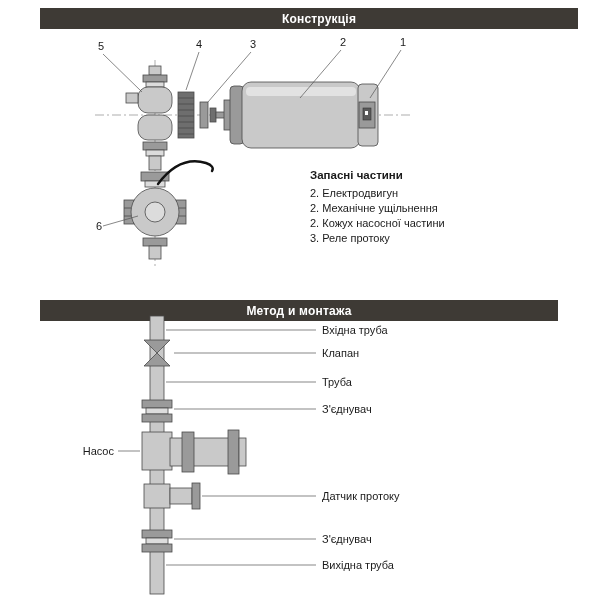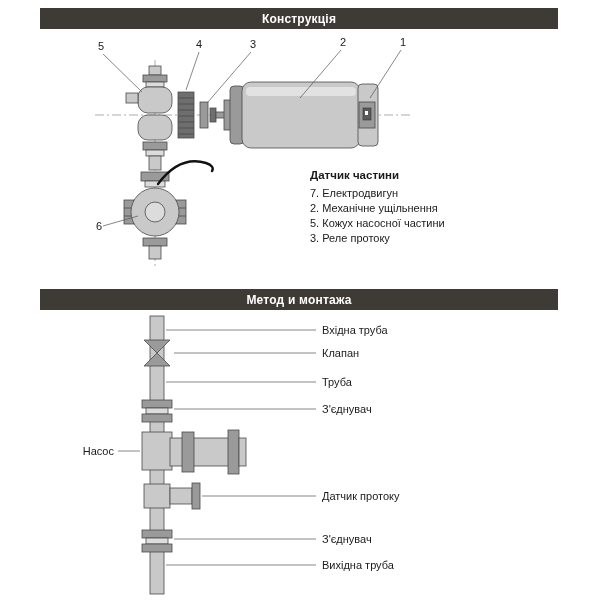--- a/index.html
+++ b/index.html
@@ -5,21 +5,21 @@
   :root{
     --header-bg:#3e3a35; --header-text:#ffffff; --line:#4a4a4a;
     --fill-light:#c9c9c9; --fill-mid:#9a9a9a; --fill-dark:#6e6e6e; --text:#1a1a1a;
   }
   html,body{margin:0;padding:0;background:#fff;}
   .page{position:relative;width:600px;height:600px;background:#fff;overflow:hidden;
         font-family:"Liberation Sans",sans-serif;color:var(--text);}
   .bar{position:absolute;left:40px;width:518px;height:21px;background:var(--header-bg);
        color:var(--header-text);display:flex;align-items:center;justify-content:center;
        font-size:12px;font-weight:bold;letter-spacing:.2px;}
-  #bar1{top:8px;} #bar2{top:289px;}
+  #bar1{top:8px;padding-left:20px;} #bar2{top:300px;}
   .svgwrap{position:absolute;left:40px;}
   #svg1wrap{top:30px;} #svg2wrap{top:312px;}
   .parts{position:absolute;left:310px;top:168px;font-size:11px;line-height:15px;}
   .parts .ptitle{font-weight:bold;font-size:11.5px;margin-bottom:3px;}
   
   .f-light{fill:var(--fill-light);stroke:var(--line);stroke-width:.8;}
   .f-lighter{fill:#dcdcdc;stroke:var(--line);stroke-width:.8;}
   .f-mid{fill:var(--fill-mid);stroke:var(--line);stroke-width:.8;}
   .f-dark{fill:var(--fill-dark);stroke:var(--line);stroke-width:.8;}
   .ln{stroke:var(--line);stroke-width:.8;fill:none;}
@@ -113,24 +113,24 @@
         <line class="leader" x1="301" y1="20" x2="260" y2="68"></line>
         <text class="num" x="360" y="16">1</text>
         <line class="leader" x1="361" y1="20" x2="330" y2="68"></line>
         <text class="num" x="56" y="200">6</text>
         <line class="leader" x1="63" y1="196" x2="98" y2="186"></line>
       </g>
     </svg>
   </div>
 
   <div class="parts">
-    <div class="ptitle">Датчик частини</div>
-    <div>7. Електродвигун</div>
+    <div class="ptitle">Запасні частини</div>
+    <div>2. Електродвигун</div>
     <div>2. Механічне ущільнення</div>
-    <div>5. Кожух насосної частини</div>
+    <div>2. Кожух насосної частини</div>
     <div>3. Реле протоку</div>
   </div>
 
   <div class="bar" id="bar2">
     <span>Метод и монтажа</span>
   </div>
 
   <div class="svgwrap" id="svg2wrap">
     <svg width="520" height="286" viewBox="0 0 520 286">
 

